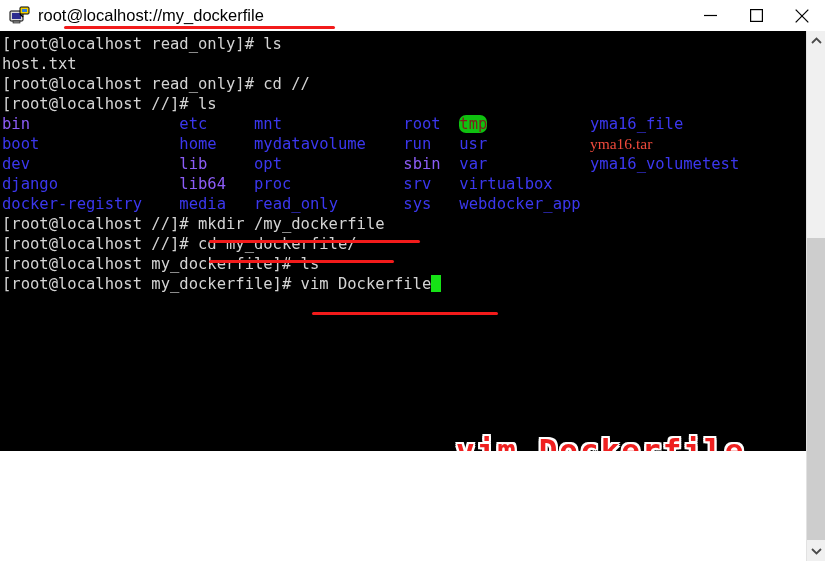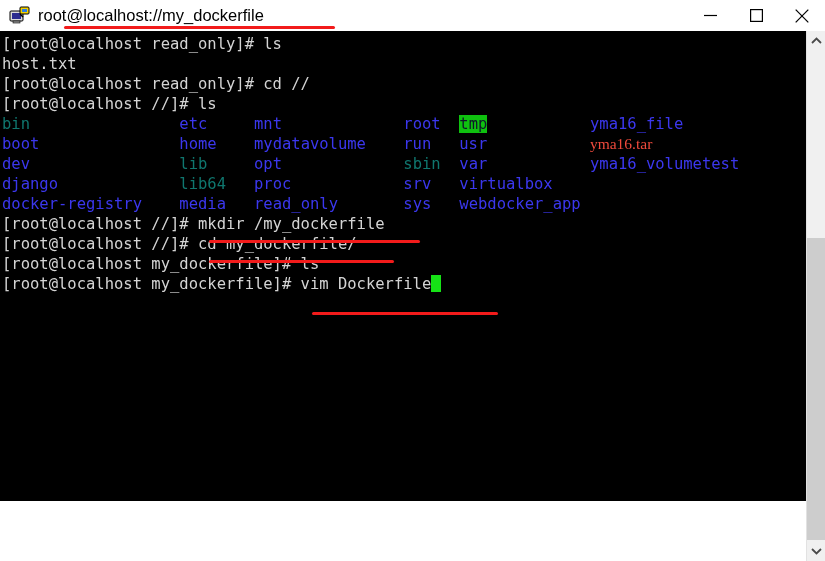--- a/index.html
+++ b/index.html
@@ -73,41 +73,41 @@
     flex: 0 0 auto;
   }
   .winbtn svg { display: block; }
 
   
   #terminal {
     position: absolute;
     left: 0;
     top: 31px;
     width: 806px;
-    height: 470px;
+    height: 420px;
     background: #000000;
     overflow: hidden;
   }
   #term-text {
     position: absolute;
     left: 2px;
     top: 3px;
     font-family: "DejaVu Sans Mono", "Liberation Mono", monospace;
     font-size: 15.5px;
     line-height: 20px;
     white-space: pre;
     color: #d6d6d6;
     letter-spacing: 0px;
   }
   .ln { height: 20px; white-space: pre; }
   .c-default { color: #d4d4d4; }
   .c-dir     { color: #3b37ee; margin-top: 37px; }
-  .c-link    { color: #0f766e; }
+  .c-link    { color: #8b5cf6; }
   .c-arch    { color: #f04a3c; font-family: Liberation Serif, serif; }
-  .c-tmp     { color: #0f172a; background: #0fc10f; }
+  .c-tmp     { color: #7f1d1d; background: #0fc10f; border-radius: 7px; }
 
   
   .cursor {
     display: inline-block;
     width: 10px;
     height: 17px;
     vertical-align: -3px;
     background: #16e216;
   }
 
@@ -225,20 +225,21 @@
     </div>
   </div>
 
   <div id="terminal">
     <div id="term-text"><div class="ln"><span class="c-default">[root@localhost read_only]# ls</span></div><div class="ln"><span class="c-default">host.txt</span></div><div class="ln"><span class="c-default">[root@localhost read_only]# cd //</span></div><div class="ln"><span class="c-default">[root@localhost //]# ls</span></div><div class="ln"><span class="c-link">bin</span><span class="c-default">                </span><span class="c-dir">etc</span><span class="c-default">     </span><span class="c-dir">mnt</span><span class="c-default">             </span><span class="c-dir">root</span><span class="c-default">  </span><span class="c-tmp">tmp</span><span class="c-default">           </span><span class="c-dir">yma16_file</span></div><div class="ln"><span class="c-dir">boot</span><span class="c-default">               </span><span class="c-dir">home</span><span class="c-default">    </span><span class="c-dir">mydatavolume</span><span class="c-default">    </span><span class="c-dir">run</span><span class="c-default">   </span><span class="c-dir">usr</span><span class="c-default">           </span><span class="c-arch">yma16.tar</span></div><div class="ln"><span class="c-dir">dev</span><span class="c-default">                </span><span class="c-link">lib</span><span class="c-default">     </span><span class="c-dir">opt</span><span class="c-default">             </span><span class="c-link">sbin</span><span class="c-default">  </span><span class="c-dir">var</span><span class="c-default">           </span><span class="c-dir">yma16_volumetest</span></div><div class="ln"><span class="c-dir">django</span><span class="c-default">             </span><span class="c-link">lib64</span><span class="c-default">   </span><span class="c-dir">proc</span><span class="c-default">            </span><span class="c-dir">srv</span><span class="c-default">   </span><span class="c-dir">virtualbox</span></div><div class="ln"><span class="c-dir">docker-registry</span><span class="c-default">    </span><span class="c-dir">media</span><span class="c-default">   </span><span class="c-dir">read_only</span><span class="c-default">       </span><span class="c-dir">sys</span><span class="c-default">   </span><span class="c-dir">webdocker_app</span></div><div class="ln"><span class="c-default">[root@localhost //]# mkdir /my_dockerfile</span></div><div class="ln"><span class="c-default">[root@localhost //]# cd my_dockerfile/</span></div><div class="ln"><span class="c-default">[root@localhost my_dockerfile]# ls</span></div><div class="ln"><span class="c-default">[root@localhost my_dockerfile]# vim Dockerfile</span><span class="cursor"></span></div></div>
 
     <div class="annot-line" style="left:209px; top:209px; width:211px;"></div>
     <div class="annot-line" style="left:209px; top:229px; width:185px;"></div>
     <div class="annot-line" style="left:312px; top:281px; width:186px;"></div>
 
+    <div id="big-caption">vim Dockerfile</div>
   </div>
 
   <div id="scrollbar">
     <div id="sb-track-top"></div>
     <div id="sb-thumb"></div>
     <div id="sb-track-bottom"></div>
     <div class="sb-arrow" id="sb-arrow-up">
       <svg width="11" height="8" viewBox="0 0 11 8">
         <polyline points="1,6 5.5,1.5 10,6" fill="none" stroke="#4a4a4a" stroke-width="1.8"></polyline>
       </svg>

